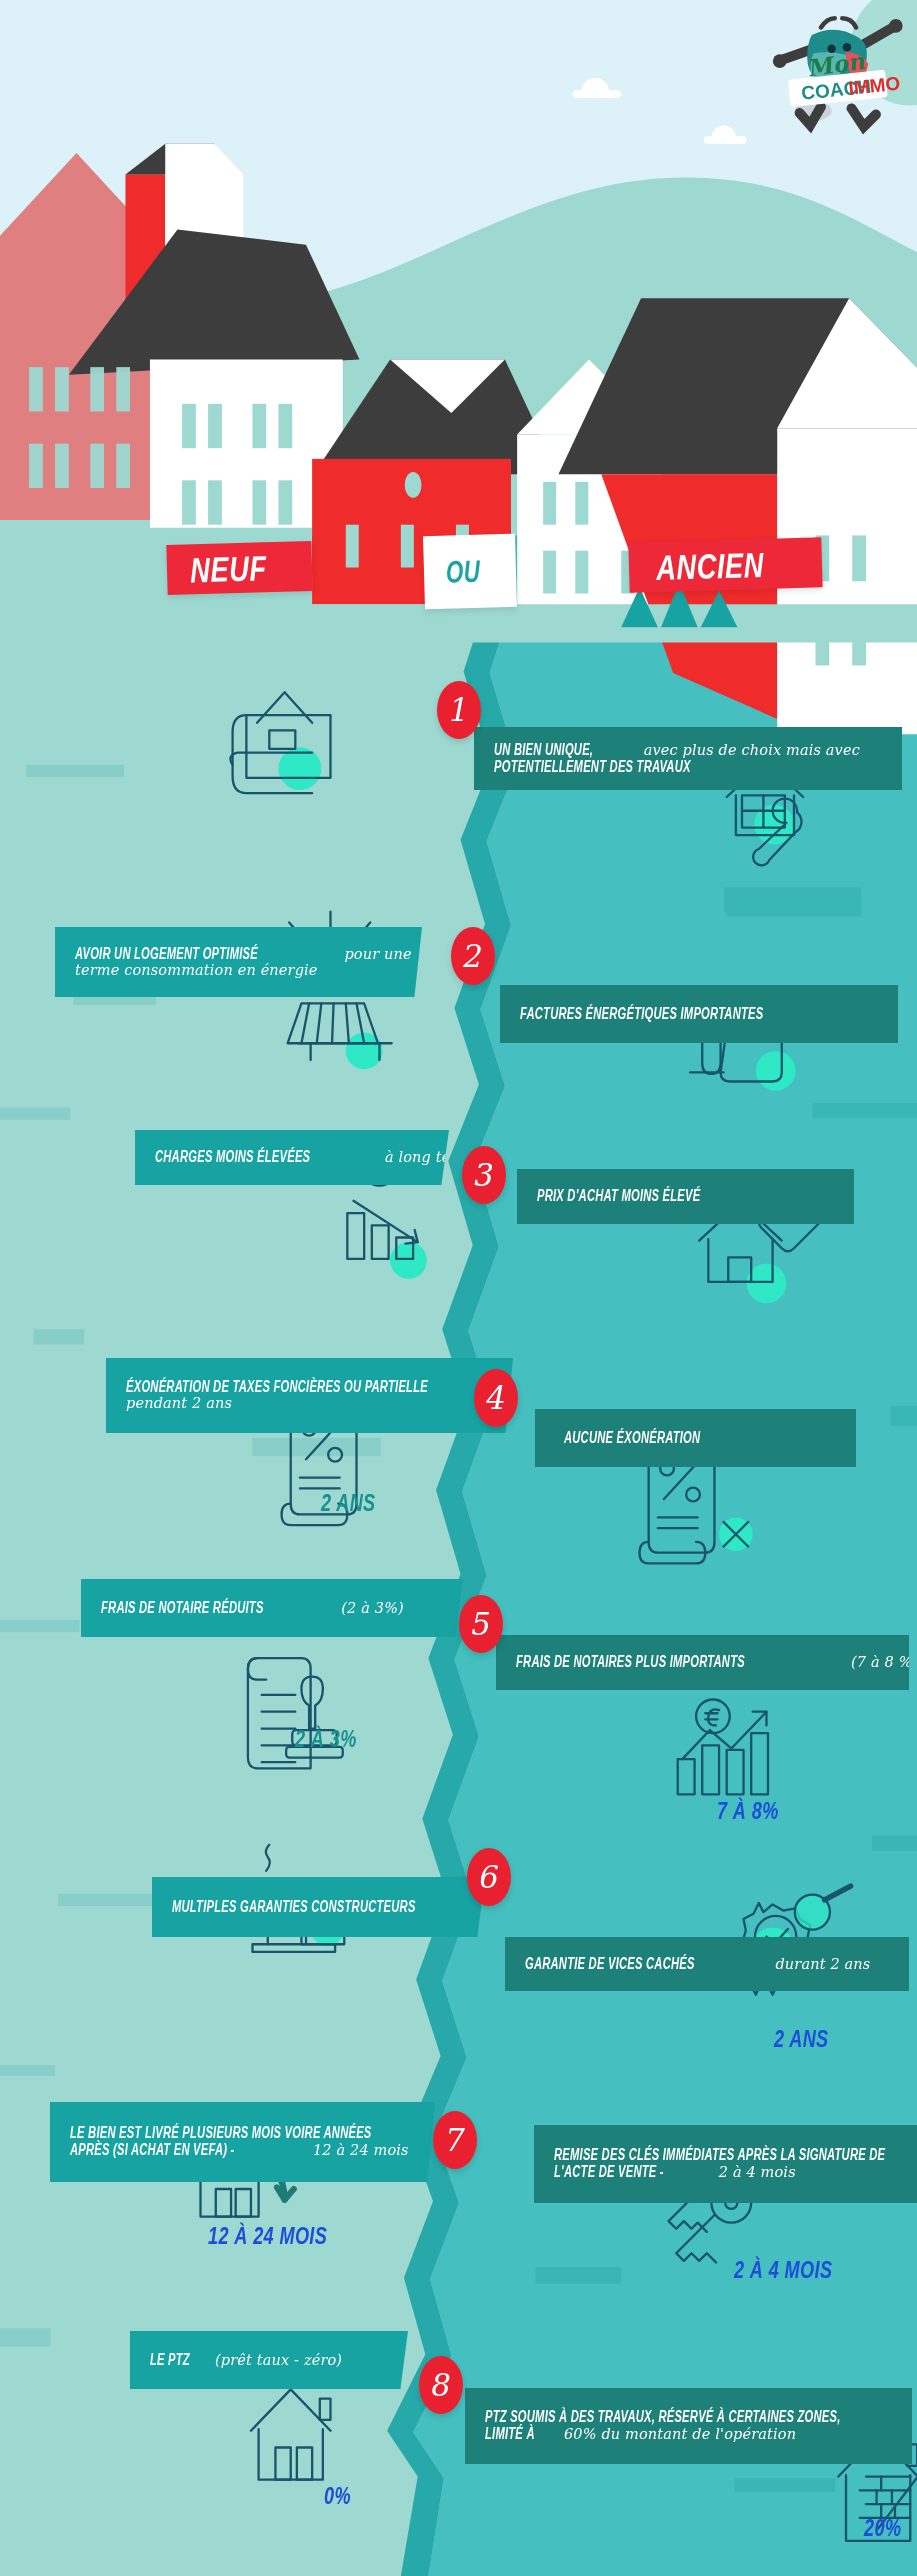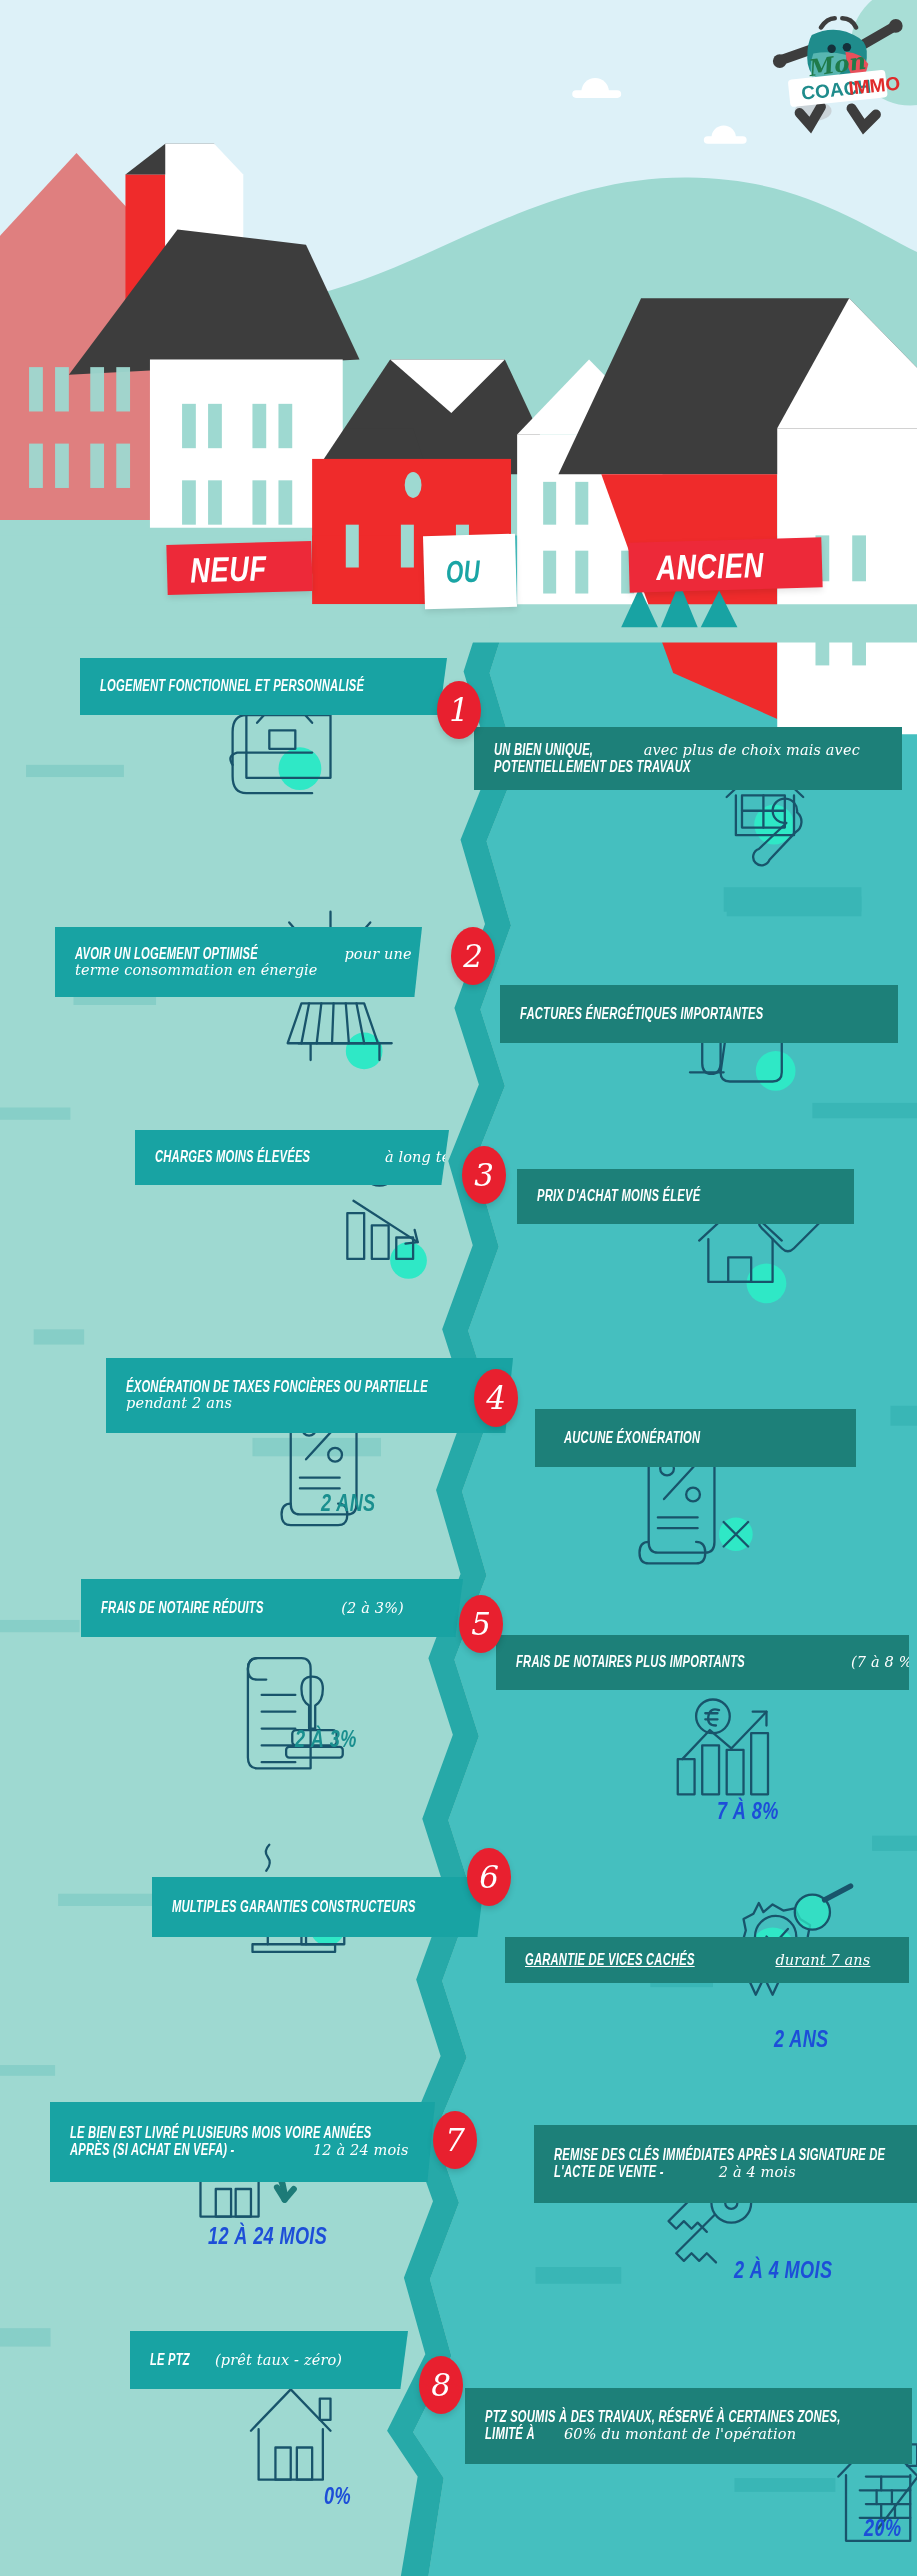--- a/index.html
+++ b/index.html
@@ -464,23 +464,20 @@
       <g>
         <path d="M1200,3238 L1148,3306 M1096,3238 L1148,3184 L1200,3238"></path>
         <path d="M1106,3236 v86 h84 v-86"></path>
         <rect x="1186" y="3196" width="13" height="28"></rect>
         <path d="M1132,3238 h58 M1124,3256 h66 M1132,3274 h58 M1124,3292 h66"></path>
         <path d="M1152,3238 v18 M1166,3256 v18 M1146,3256 v18 M1152,3274 v18 M1170,3274 v18"></path>
       </g>
     </g>
   </svg>
 
-  <div class="banner left" style="left:80px; top:658px; width:367px; height:57px;">
-    <span class="line"><i class="cond">LOGEMENT FONCTIONNEL  ET  PERSONNALISÉ</i></span>
-  </div>
   <div class="banner right" style="left:474px; top:727px; width:428px; height:63px;">
     <span class="line mix">
       <i class="cond">UN BIEN  UNIQUE,</i>
       <i class="script">avec plus de choix mais avec</i>
     </span>
     <span class="line"><i class="cond">POTENTIELLEMENT DES  TRAVAUX</i></span>
   </div>
   <div class="badge" style="left:437px; top:681px;">
     <span>1</span>
   </div>
@@ -544,24 +541,24 @@
   <div class="value" style="left:295px; top:1727px;">
     <i class="cond">2 À 3%</i>
   </div>
   <div class="value dark" style="left:717px; top:1799px;">
     <i class="cond">7 À 8%</i>
   </div>
 
   <div class="banner left" style="left:112px; top:1877px; width:333px; height:60px;margin-left:40px;">
     <span class="line"><i class="cond">MULTIPLES  GARANTIES CONSTRUCTEURS</i></span>
   </div>
-  <div class="banner right" style="left:505px; top:1937px; width:404px; height:46px;text-decoration:underline;">
+  <div class="banner right" style="left:505px; top:1937px; width:404px; height:54px;">
     <span class="line mix">
       <i class="cond">GARANTIE DE VICES CACHÉS</i>
-      <i class="script">durant 7 ans</i>
+      <i class="script">durant 2 ans</i>
     </span>
   </div>
   <div class="badge" style="left:467px; top:1848px;">
     <span>6</span>
   </div>
   <div class="value dark" style="left:774px; top:2027px;">
     <i class="cond">2 ANS</i>
   </div>
 
   <div class="banner left" style="left:50px; top:2102px; width:385px; height:80px;">

